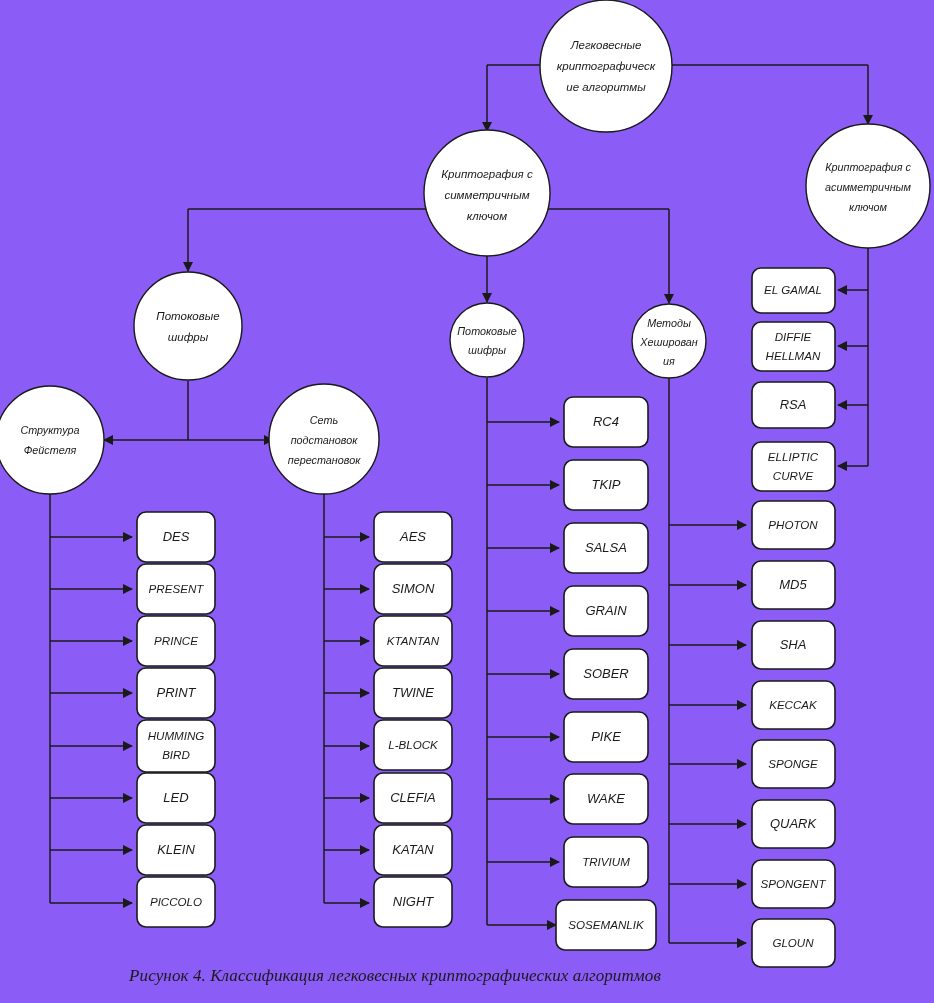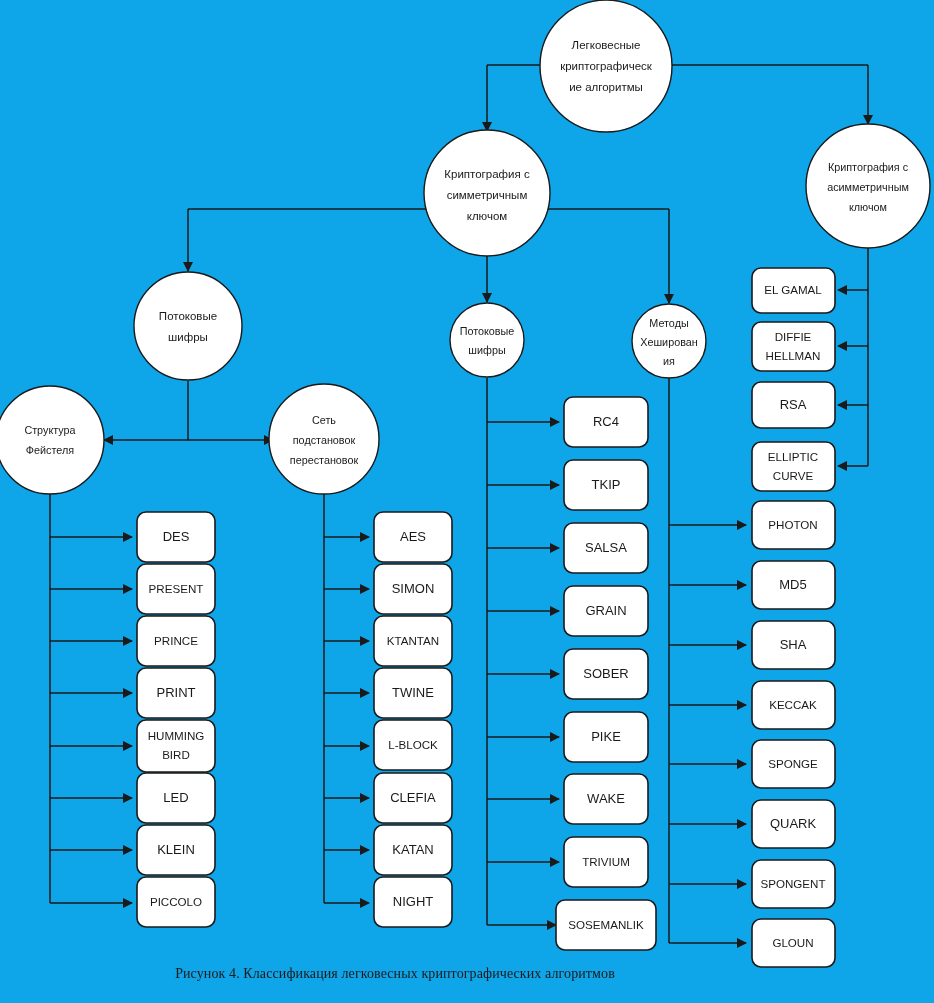--- a/index.html
+++ b/index.html
@@ -9,22 +9,23 @@
     background: #ffffff;
   }
   body {
     font-family: "Liberation Sans", sans-serif;
     color: #000000;
   }
   #page {
     position: relative;
     width: 934px;
     height: 1003px;
-    background: #0ea5e9;
+    background: #8b5cf6;
     overflow: hidden;
+    font-style: italic;
   }
   svg#diagram {
     position: absolute;
     left: 0;
     top: 0;
     width: 934px;
     height: 1003px;
     display: block;
   }
   .node-shape {
@@ -62,21 +63,21 @@
   .box-label.tight {
     font-size: 11.6px;
   }
   .caption {
     position: absolute;
     left: 0;
     top: 966px;
     width: 790px;
     text-align: center;
     font-family: "Liberation Serif", serif;
-    font-size: 14px;
+    font-size: 17px;
     color: #1a1a1a;
     letter-spacing: 0.1px;
   }
 </style>
 </head>
 <body>
 
 <div id="page">
 
   <svg id="diagram" viewBox="0 0 934 1003">

